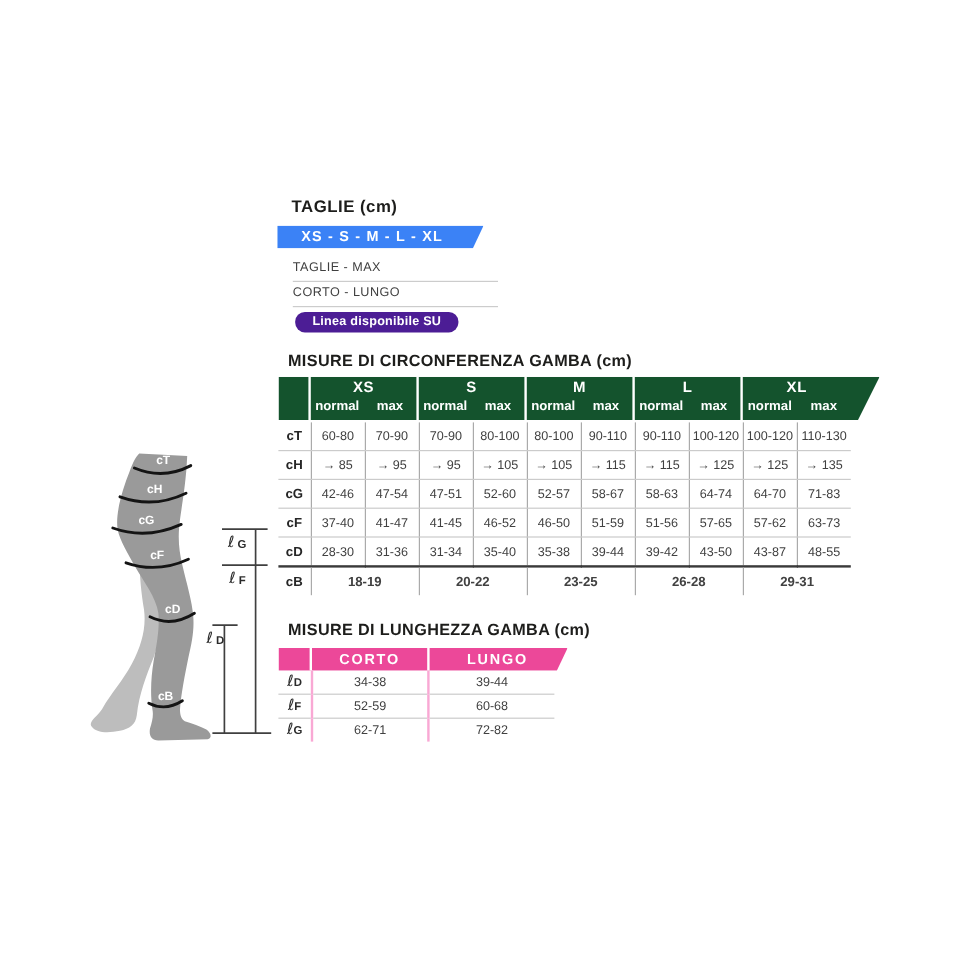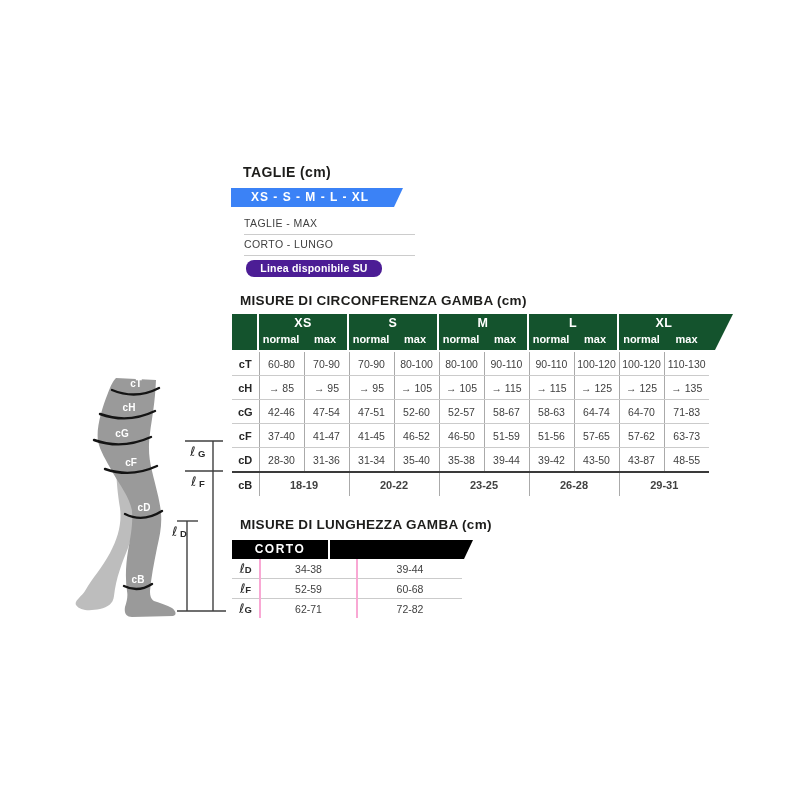--- a/index.html
+++ b/index.html
@@ -37,22 +37,22 @@
   table.circ{position:absolute;left:0;top:59px;width:477px;border-collapse:collapse;table-layout:fixed;}
   table.circ td{height:23px;text-align:center;vertical-align:middle;font-size:10.5px;color:#414141;
                 border-right:1px solid #aaaaaa;border-bottom:1px solid #cbcbcb;padding:0;}
   table.circ td:last-child{border-right:none;}
   table.circ td.lbl{font-size:11px;font-weight:bold;color:#262626;}
   table.circ tr.cb td{border-bottom:none;border-top:2px solid #3a3a3a;font-weight:bold;font-size:11px;}
 
   
   #len{left:232px;top:517px;width:300px;}
   .l-title{position:absolute;left:8px;top:0;}
-  .l-head{position:absolute;left:0;top:23px;width:241px;height:19px;background:#000000;
-          clip-path:polygon(0 0,100% 0,calc(100% - 9px) 100%,0 100%);display:flex;flex-direction:column;}
+  .l-head{position:absolute;left:0;top:23px;width:241px;height:19px;background:#ec4899;
+          clip-path:polygon(0 0,100% 0,calc(100% - 9px) 100%,0 100%);display:flex;}
   .l-head .spacer{width:28px;height:19px;border-right:2px solid #fff;box-sizing:border-box;}
   .l-col{height:19px;line-height:19px;text-align:center;font-size:12px;font-weight:bold;color:#fff;letter-spacing:1.5px;
          border-right:2px solid #fff;box-sizing:border-box;}
   .l-col.c1{width:98px;}
   .l-col.c2{width:113px;border-right:none;}
   table.len{position:absolute;left:0;top:42px;width:230px;border-collapse:collapse;table-layout:fixed;}
   table.len td{height:19px;text-align:center;vertical-align:middle;font-size:10.5px;color:#414141;
                border-bottom:1px solid #cbcbcb;padding:0;}
   table.len tr:last-child td{border-bottom:none;}
   table.len td.val{border-left:2px solid #f9a8d4;margin-left:32px;}

